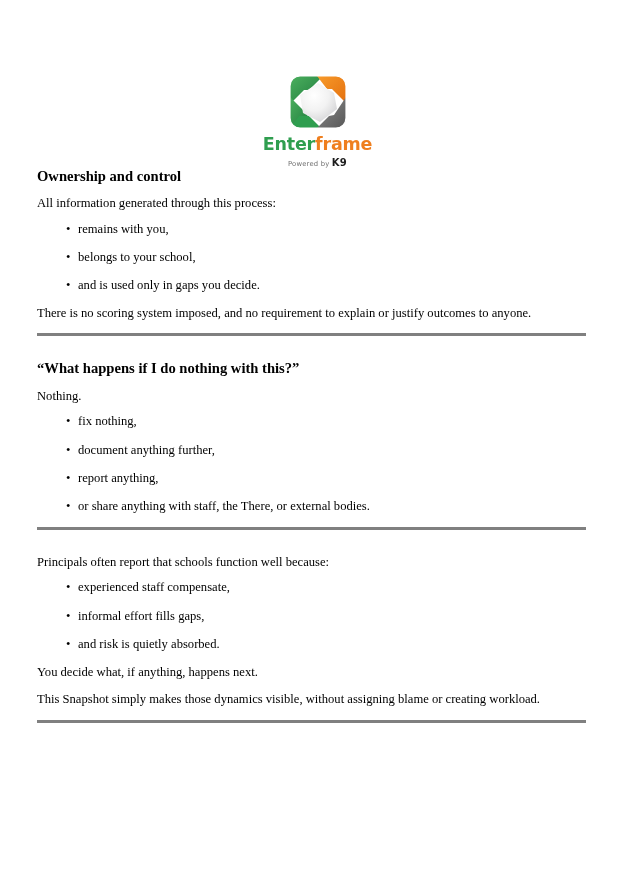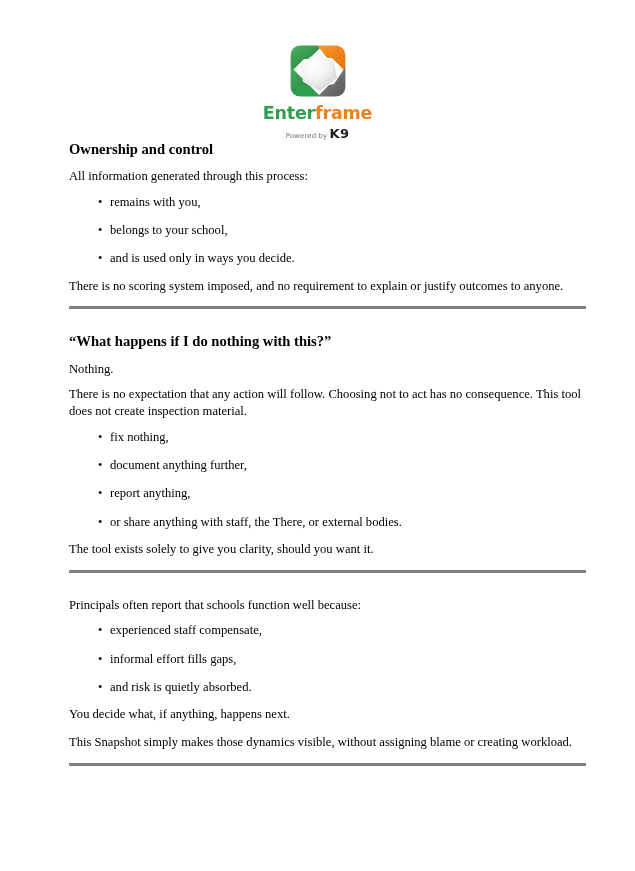--- a/index.html
+++ b/index.html
@@ -19,21 +19,21 @@
     position: relative;
     width: 635px;
     height: 871px;
     background: #ffffff;
     box-sizing: border-box;
   }
 
   
   .logo-block {
     width: 100%;
-    padding-top: 44px;
+    padding-top: 75px;
     display: flex;
     flex-direction: column;
     align-items: center;
   }
   .logo-mark {
     width: 62px;
     height: 54px;
     display: block;
   }
   .logo-wordmark {
@@ -51,26 +51,26 @@
     margin-top: 3px;
     font-family: "DejaVu Sans", "Liberation Sans", sans-serif;
     font-size: 6.8px;
     color: #6f6f6f;
     letter-spacing: 0.2px;
     white-space: nowrap;
   }
   .logo-tagline .k9 {
     color: #1d1d1d;
     font-weight: bold;
-    font-size: 13px;
+    font-size: 10px;
   }
 
   
   .content {
-    padding: 0 49px 0 69px;
+    padding: 0 49px 0 37px;
   }
   .section {
     padding-top: 0;
   }
   h2.sec-heading {
     font-family: "Liberation Serif", "DejaVu Serif", serif;
     font-size: 14.6px;
     font-weight: bold;
     margin: 0 0 10px 0;
     line-height: 1.2;
@@ -174,37 +174,35 @@
   </div>
 
   <div class="content">
 
     <section class="section">
       <h2 class="sec-heading">Ownership and control</h2>
       <p class="para tight">All information generated through this process:</p>
       <ul class="bullets">
         <li><span class="bullet-dot">•</span><span>remains with you,</span></li>
         <li><span class="bullet-dot">•</span><span>belongs to your school,</span></li>
-        <li><span class="bullet-dot">•</span><span>and is used only in ways you decide.</span></li>
+        <li><span class="bullet-dot">•</span><span>and is used only in gaps you decide.</span></li>
       </ul>
       <p class="para"><span>There is </span><b>no scoring system imposed</b><span>, and no requirement to explain or justify outcomes to anyone.</span></p>
       <hr class="divider">
     </section>
 
     <section class="section">
       <h2 class="sec-heading">“What happens if I do nothing with this?”</h2>
       <p class="para tight">Nothing.</p>
-      <p class="para tight"><span>There is </span><b>no expectation that any action will follow</b><span>. Choosing not to act has no consequence. This tool does not create inspection material.</span></p>
       <ul class="bullets">
         <li><span class="bullet-dot">•</span><span>fix nothing,</span></li>
         <li><span class="bullet-dot">•</span><span>document anything further,</span></li>
         <li><span class="bullet-dot">•</span><span>report anything,</span></li>
         <li><span class="bullet-dot">•</span><span>or share anything with staff, the There, or external bodies.</span></li>
       </ul>
-      <p class="para"><span>The tool exists solely to give you </span><b>clarity</b><span>, should you want it.</span></p>
       <hr class="divider">
     </section>
 
     <section class="section">
       <p class="para tight">Principals often report that schools function well because:</p>
       <ul class="bullets">
         <li><span class="bullet-dot">•</span><span>experienced staff compensate,</span></li>
         <li><span class="bullet-dot">•</span><span>informal effort fills gaps,</span></li>
         <li><span class="bullet-dot">•</span><span>and risk is quietly absorbed.</span></li>
       </ul>

